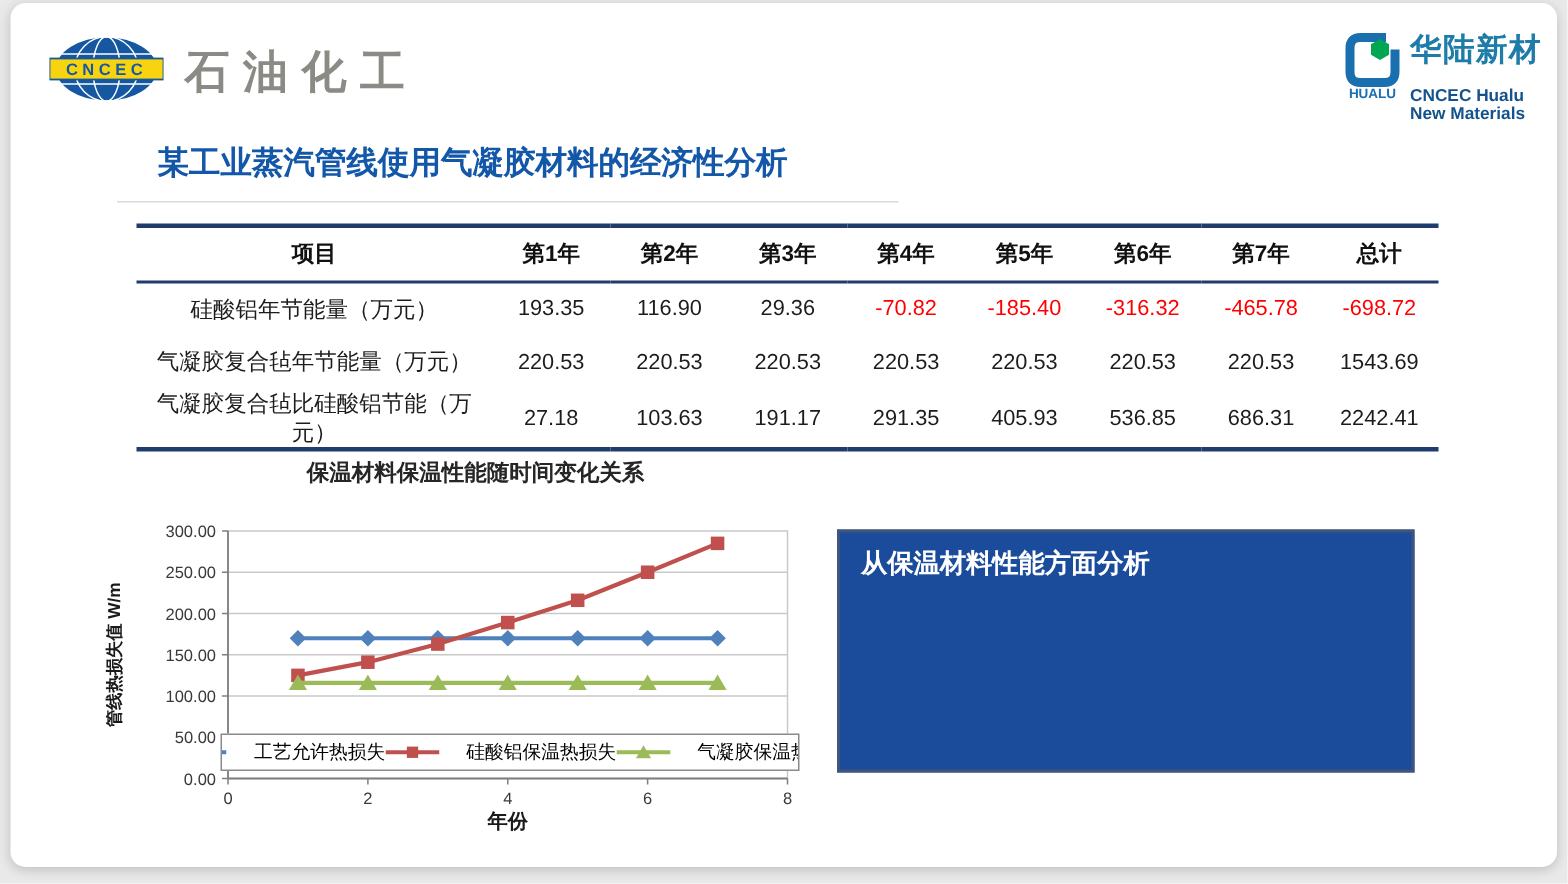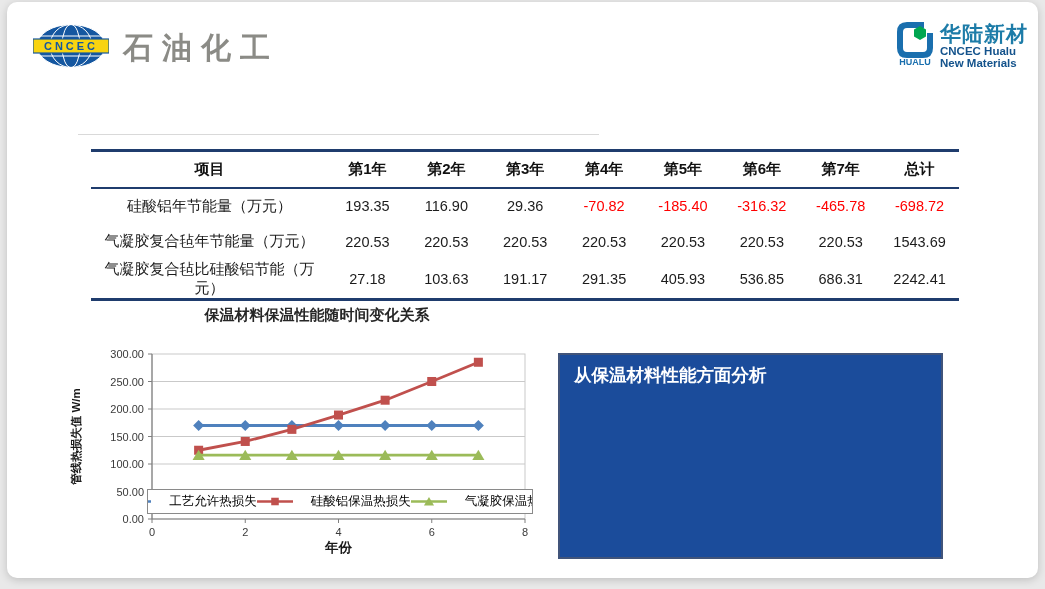--- a/index.html
+++ b/index.html
@@ -8,21 +8,21 @@
   .slide { position:absolute; left:7px; top:2px; width:1031px; height:576px; background:#ffffff;
            border-radius:10px; box-shadow:0 2px 8px rgba(0,0,0,0.18); }
 
   
   .emblem { position:absolute; left:26px; top:21px; }
   .brand-cn { position:absolute; left:116px; top:26px; font-family:"Liberation Serif",serif;
               font-weight:700; font-size:30px; color:#8b8b86; letter-spacing:9px; }
   .hualu { position:absolute; left:889px; top:18px; display:flex; gap:6px; }
   .hualu-text { display:flex; flex-direction:column; line-height:1.05; padding-top:3px; }
   .hualu-cn { font-size:21px; font-weight:700; color:#1d7ca8; letter-spacing:1px; }
-  .hualu-en1 { font-size:11.5px; font-weight:700; color:#14538c; margin-top:0; }
+  .hualu-en1 { font-size:11.5px; font-weight:700; color:#14538c; margin-top:13px; }
   .hualu-en2 { font-size:11.5px; font-weight:700; color:#14538c; }
 
   
   .page-title { position:absolute; left:98px; top:92px; font-size:21px; font-weight:700; color:#1257a8; }
   .title-rule { position:absolute; left:71px; top:132px; width:521px; height:1px; background:#d9d9d9; }
 
   
   .tbl-wrap { position:absolute; left:84px; top:147px; width:868px; }
   table { width:100%; border-collapse:collapse; table-layout:fixed;
           border-top:3px solid #1f3c6d; border-bottom:3px solid #1f3c6d; }
@@ -40,21 +40,21 @@
   .tick   { font:11px "Liberation Sans",sans-serif; fill:#3a3a3a; }
   .ylabel { font:700 11.5px "Liberation Sans",sans-serif; fill:#1a1a1a; }
   .xlabel { font:700 13.5px "Liberation Serif",serif; fill:#1a1a1a; }
   #chart-legend { position:absolute; left:140px; top:487px; width:386px; height:25px;
                   background:#fff; border:1px solid #8a8a8a; display:flex; align-items:center;
                   justify-content:center; font-family:"Liberation Serif",serif; font-size:12.5px;
                   color:#000; white-space:nowrap; overflow:hidden; }
   .legend-item { display:flex; align-items:center; gap:18px; }
 
   
-  .info-box { position:absolute; left:551px; top:351px; width:385px; height:206px;
+  .info-box { position:absolute; left:551px; top:351px; width:385px; height:162px;
               border:2px solid #41547a; padding:8px 12px 6px 14px; color:#fff; }
   .info-heading { font-size:17.5px; font-weight:700; line-height:25px; }
   .info-body { font-size:17px; line-height:29px; text-indent:2em; text-align:justify; margin-top:2px; }
 </style>
 </head>
 <body>
 
 <div class="slide">
 
   <svg class="emblem" width="76" height="48" viewBox="0 0 76 48">
@@ -75,20 +75,21 @@
       <polygon points="24,6 30,9.5 30,16.5 24,20 18,16.5 18,9.5" fill="#00a651"></polygon>
       <text x="19" y="45" text-anchor="middle" font-family="Liberation Sans, sans-serif" font-size="9" font-weight="700" fill="#1a6fae">HUALU</text>
     </svg>
     <div class="hualu-text">
       <span class="hualu-cn">华陆新材</span>
       <span class="hualu-en1">CNCEC Hualu</span>
       <span class="hualu-en2">New Materials</span>
     </div>
   </div>
 
+  <h1 class="page-title">某工业蒸汽管线使用气凝胶材料的经济性分析</h1>
   <div class="title-rule"></div>
 
   <div class="tbl-wrap">
     <table>
       <thead>
           <tr>
             <th class="col-item">项目</th>
             <th>第1年</th>
             <th>第2年</th>
             <th>第3年</th>

